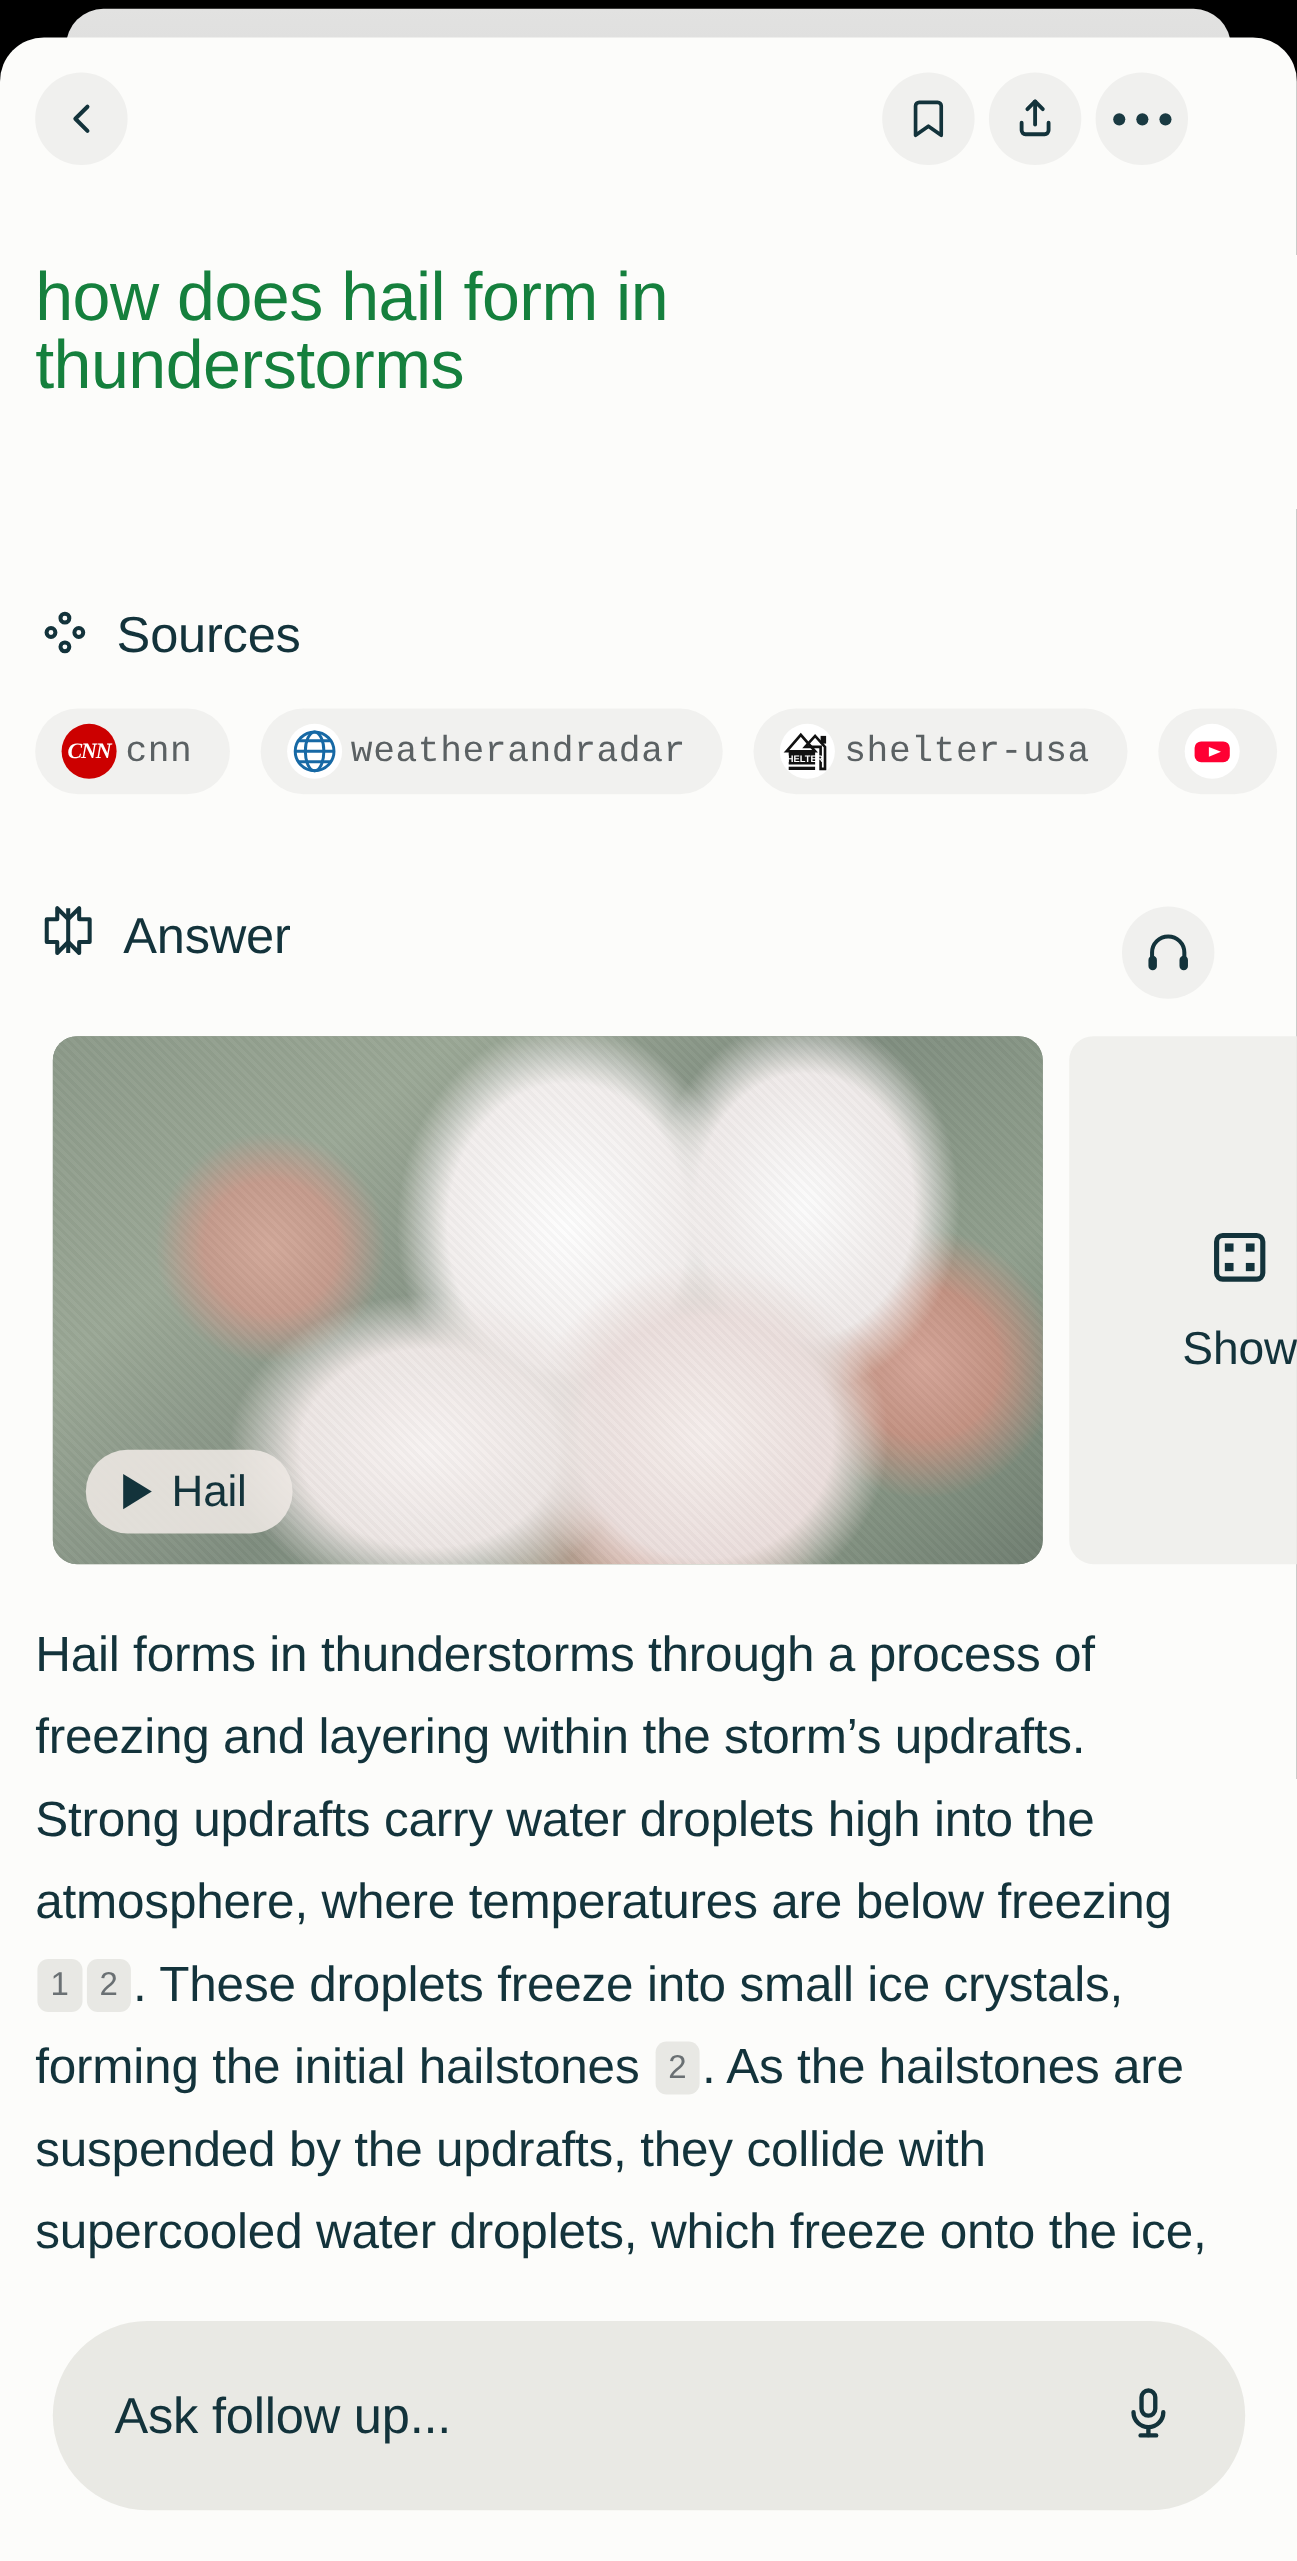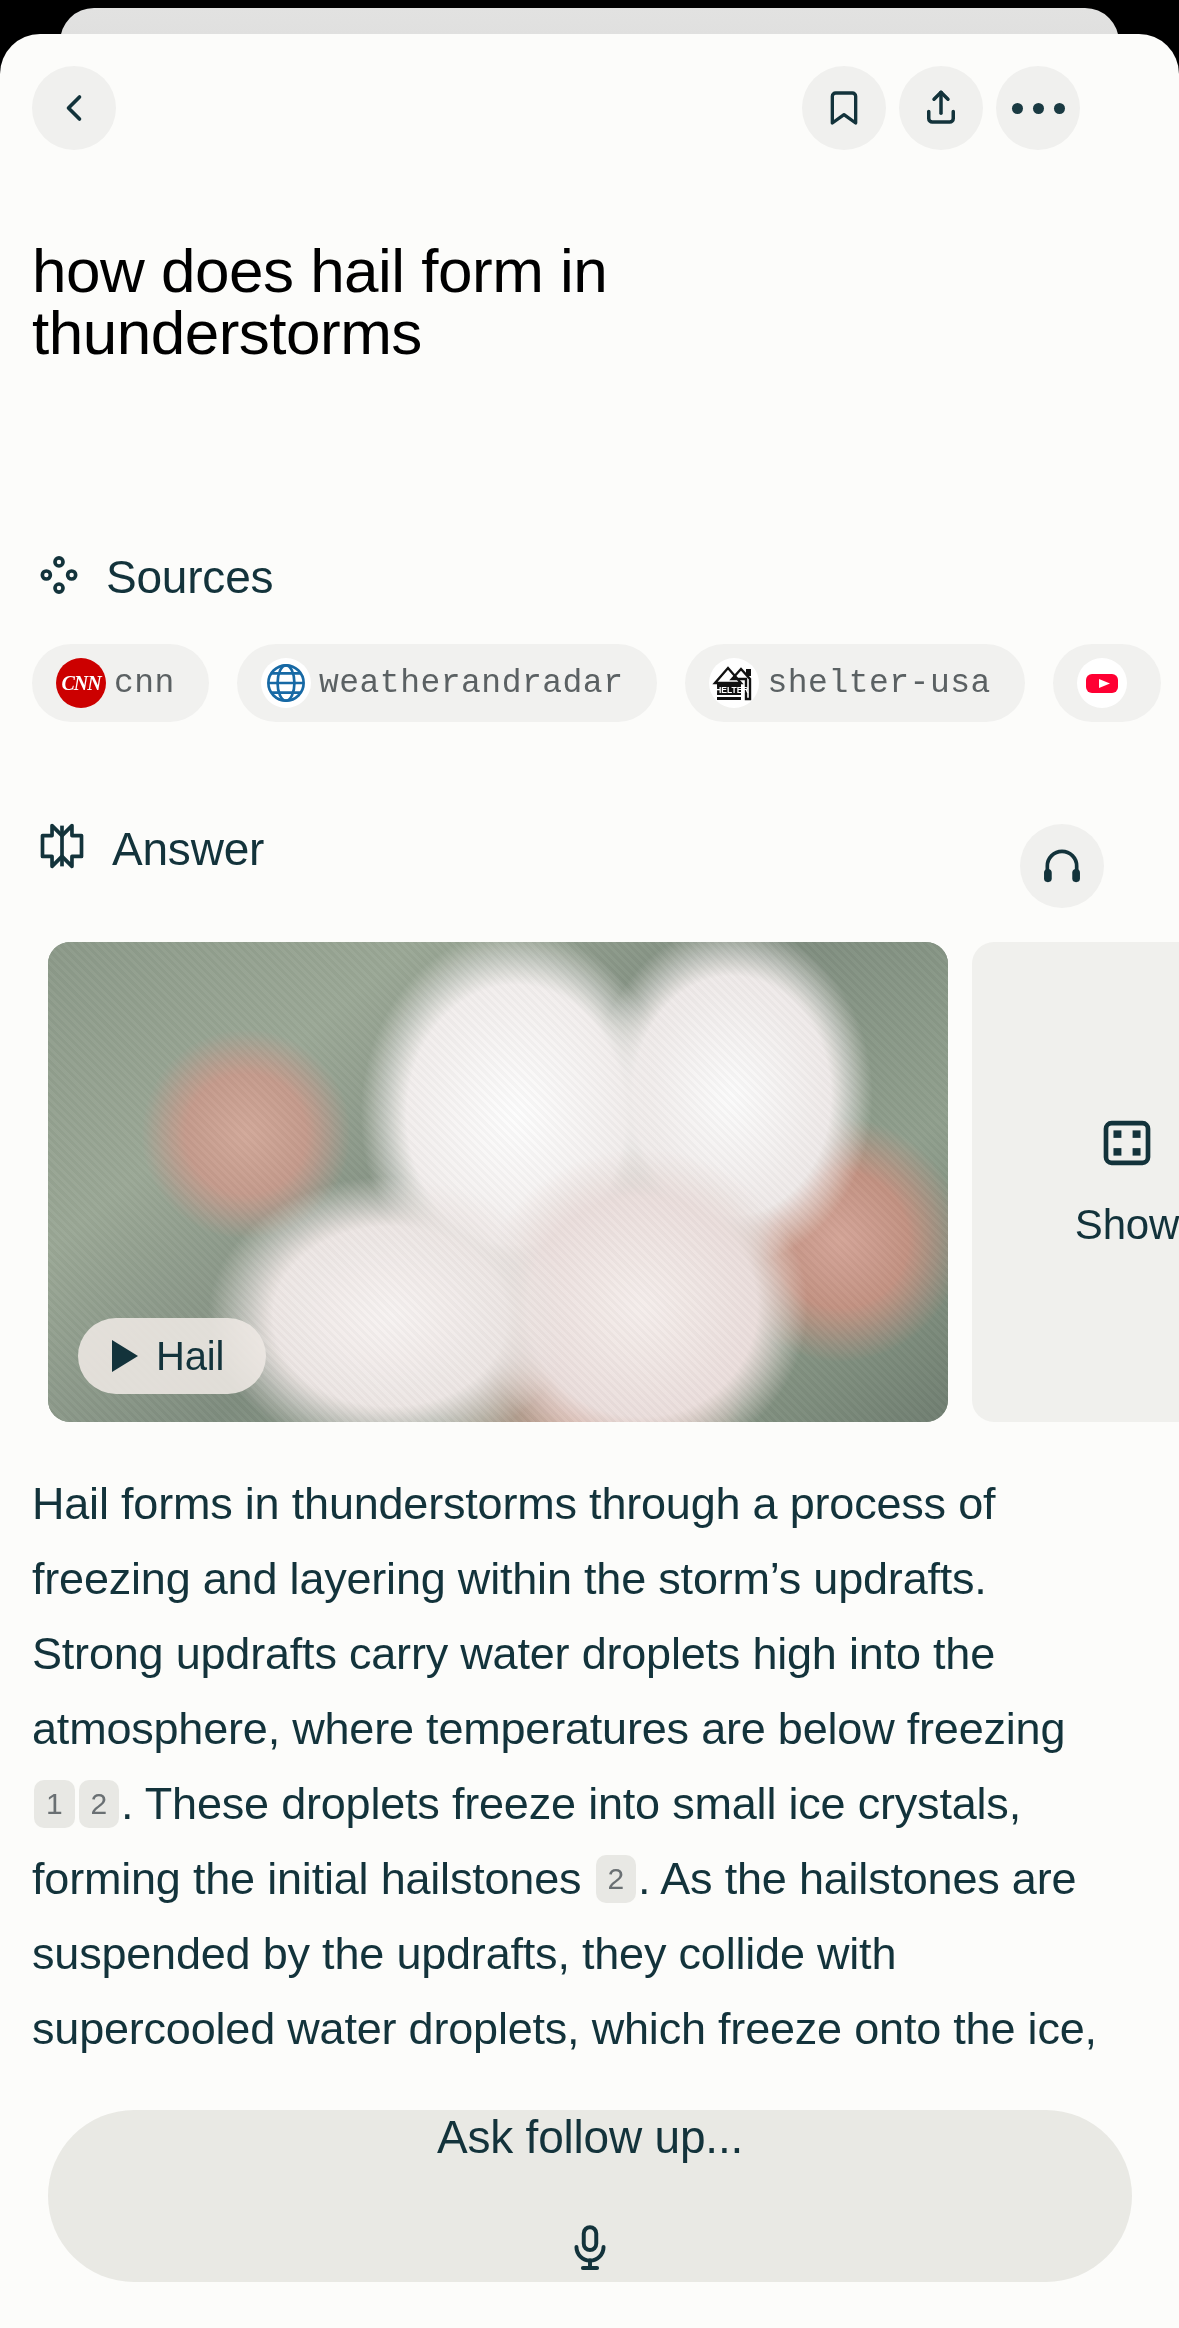--- a/index.html
+++ b/index.html
@@ -57,21 +57,21 @@
   .dots { display: flex; gap: 10px; }
   .dots i { width: 11px; height: 11px; border-radius: 50%; background: #1a3a42; display:block; }
 
   
   .page-title {
     position: absolute;
     left: 32px; top: 206px;
     width: 1050px;
     font-size: 62px;
     line-height: 1.0;
-    color: #000000;
+    color: #15803d;
     font-weight: 400;
     letter-spacing: -0.5px;
   }
   .page-title span { display: block; }
 
   
   .section-head {
     position: absolute;
     display: flex; align-items: center; gap: 24px;
   }
@@ -222,21 +222,20 @@
 
   
   .followup {
     position: absolute;
     left: 48px; top: 2110px;
     width: 1084px; height: 172px;
     border-radius: 86px;
     background: #e9e9e4;
     display: flex; align-items: center;
     padding: 0 56px;
-    flex-direction: column;
   }
   .followup .placeholder {
     flex: 1;
     font-size: 46px;
     color: #13333b;
     letter-spacing: -0.2px;
   }
   .mic-wrap { width: 64px; height: 64px; display:flex; align-items:center; justify-content:center; }
 </style>
 </head>

